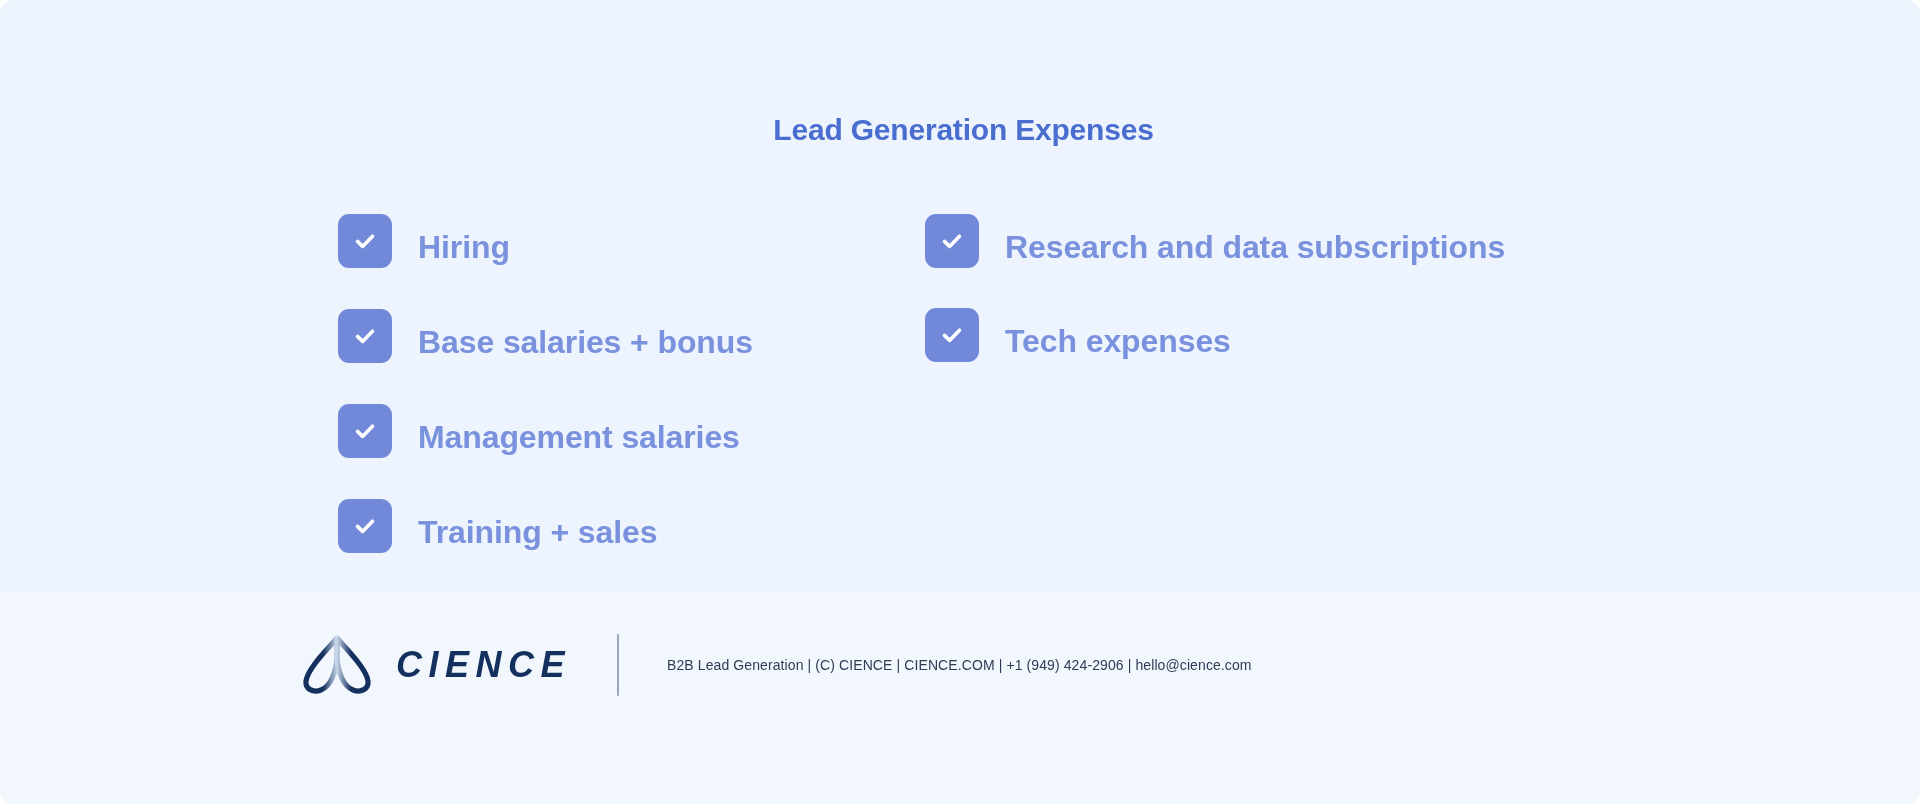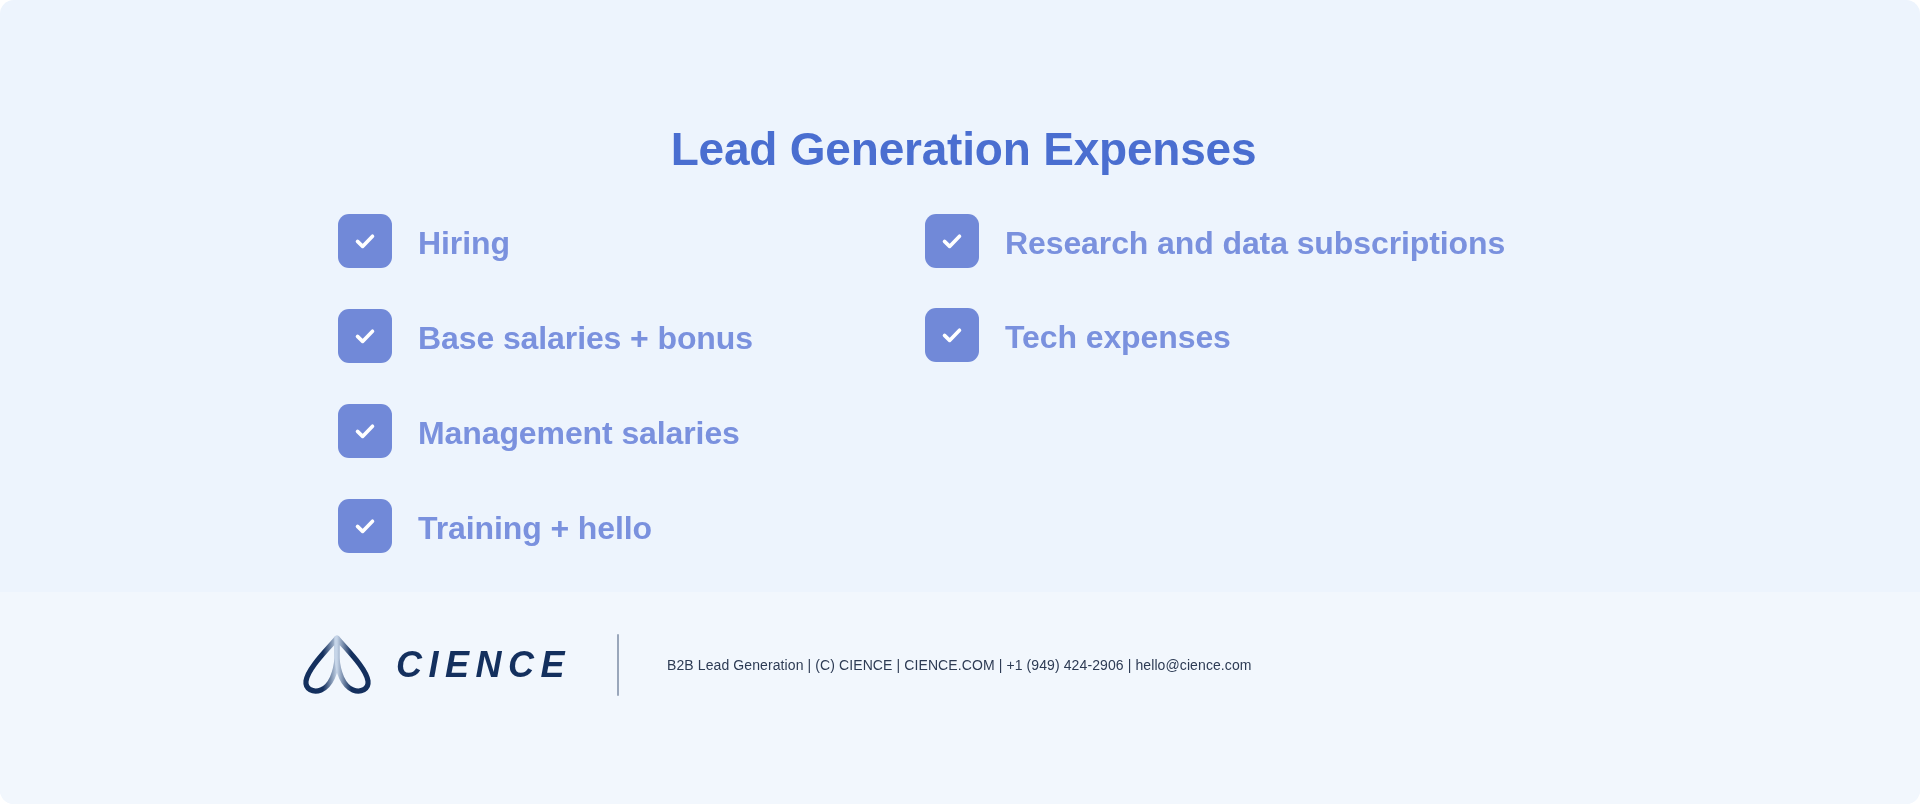--- a/index.html
+++ b/index.html
@@ -30,21 +30,21 @@
     height: 212px;
     background: #f2f7fd;
   }
 
   .title {
     position: absolute;
     left: 7px;
     right: 0;
     top: 95px;
     text-align: center;
-    font-size: 46px;
+    font-size: 30px;
     font-weight: 700;
     letter-spacing: -0.2px;
     color: #4a6ed0;
     line-height: 1;
   }
 
   .columns {
     position: absolute;
     left: 0;
     top: 212px;
@@ -52,21 +52,21 @@
   }
   .col {
     position: absolute;
     top: 0;
   }
   .col-left { left: 338px; width: 520px; }
   .col-right { left: 925px; width: 700px; }
 
   .item {
     display: flex;
-    align-items: center;
+    align-items: flex-end;
     margin-bottom: 38px;
   }
   .col-left .item { margin-bottom: 39px; }
 
   .checkbox {
     flex: 0 0 auto;
     width: 54px;
     height: 54px;
     border-radius: 11px;
     background: #7189d8;
@@ -167,21 +167,21 @@
         </span>
         <span class="item-label">Management salaries</span>
       </div>
 
       <div class="item">
         <span class="checkbox">
           <svg width="30" height="30" viewBox="0 0 30 30" aria-hidden="true">
             <path d="M7.5 15.4 L12.6 20.4 L22.5 10.2" fill="none" stroke="#ffffff" stroke-width="3.6" stroke-linecap="round" stroke-linejoin="round"></path>
           </svg>
         </span>
-        <span class="item-label">Training + hello</span>
+        <span class="item-label">Training + sales</span>
       </div>
 
     </div>
 
     <div class="col col-right">
 
 
       <div class="item">
         <span class="checkbox">
           <svg width="30" height="30" viewBox="0 0 30 30" aria-hidden="true">

